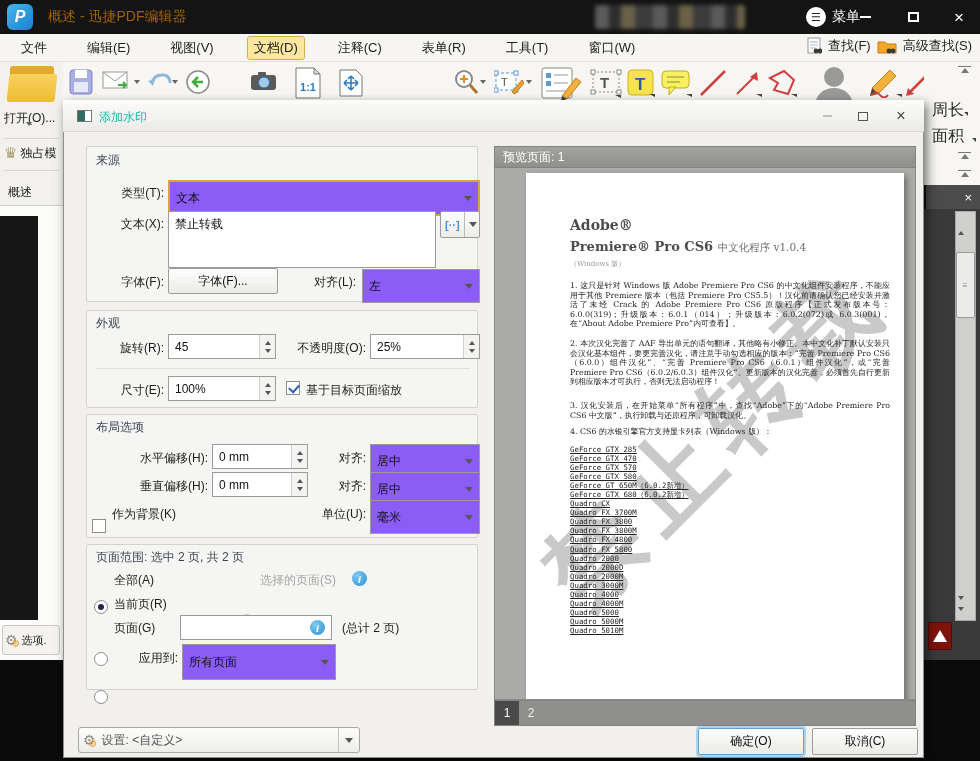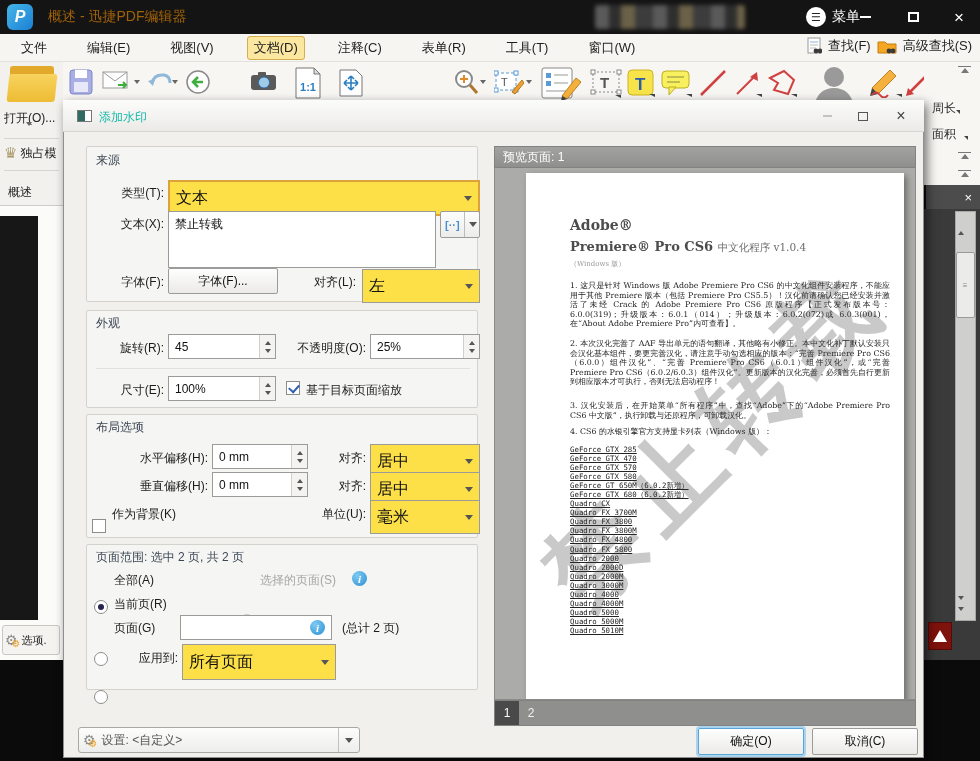--- a/index.html
+++ b/index.html
@@ -32,21 +32,21 @@
   .findwrap { position:absolute; right:8px; top:3px; display:flex; align-items:center; gap:6px; font-size:13px; color:#1e1e1e; }
 
   
   .toolbar { left:0; top:62px; width:980px; height:44px; background:#f7f6f3; border-bottom:1px solid #e0ded9; }
   .tbi { position:absolute; display:flex; align-items:center; justify-content:center; }
   .dd { width:0;height:0;border-left:3.5px solid transparent;border-right:3.5px solid transparent;border-top:4px solid #666; }
   .zoombox { left:368px; top:71px; width:76px; height:22px; background:#fff; border:1px solid #a8a8a8;
              display:flex; align-items:center; font-size:12px; color:#222; padding:0 5px; }
   .zoombox .arr { margin-left:auto; }
   .handbtn { left:214px; top:64px; width:30px; height:38px; background:#fbe9ab; border:1px solid #d6b457; border-radius:4px; }
-  .mlabel { font-size:12px; color:#2a2a2a; }
+  .mlabel { font-size:16px; color:#2a2a2a; }
   .cornr { width:0;height:0;border-left:4px solid transparent;border-top:4px solid #444; transform:translateY(3px);}
 
   
   .chev { width:13px; height:8px; }
   .chev i { display:block; border-top:1.5px solid #777; width:13px; }
   .chev b { display:block; margin:1px auto 0; width:0;height:0; border-left:4.5px solid transparent; border-right:4.5px solid transparent; border-bottom:5px solid #777;}
   .paneltab { left:926px; top:185px; width:54px; height:24px; background:#4c4c4c; display:flex; align-items:center; justify-content:flex-end; padding-right:8px;}
   .docarea { left:924px; top:209px; width:56px; height:451px; background:#3a3a3a; }
   .scrolltrack { left:955px; top:211px; width:21px; height:410px; background:#cfcfcd; border:1px solid #a8a8a8; }
   .scrollthumb { left:956px; top:252px; width:19px; height:66px; background:#ebebe9; border:1px solid #9a9a9a; border-radius:2px;
@@ -78,21 +78,21 @@
   .dmin { width:9px; border-top:2px solid #c2c2c0; }
   .dmax { width:10px; height:9px; border:1.5px solid #555; }
   .dclose { font-size:16px; color:#444; line-height:1; }
 
   .gbox { border:1px solid #d4d2cd; background:rgba(253,253,252,0.4); border-radius:2px; }
   .gtitle { font-size:12px; color:#3d4754; }
   .lbl { font-size:12px; color:#1c1c1c; }
   .lbl.r { text-align:right; }
   .dis { color:#a6a6a6; }
 
-  .combo { background:#fde047; border:1px solid #9b9b99; display:flex; align-items:center; font-size:16px; color:#111; padding:16px 6px; }
+  .combo { background:#8b5cf6; border:1px solid #9b9b99; display:flex; align-items:center; font-size:12px; color:#111; padding:16px 6px; }
   .combo .arr { margin-left:auto; }
   .combo.hot { border:2px solid #dca33b; }
   .tri-dn { width:0;height:0;border-left:4px solid transparent;border-right:4px solid transparent;border-top:5px solid #555; }
   .spin { background:#fff; border:1px solid #9b9b99; display:flex; align-items:center; font-size:12px; color:#111; padding:0 0 0 6px; }
   .spinbtns { margin-left:auto; width:16px; align-self:stretch; display:flex; flex-direction:column; align-items:center; justify-content:center; gap:4px; border-left:1px solid #cfcfcd; background:#f4f3f1;}
   .tu { width:0;height:0;border-left:3.5px solid transparent;border-right:3.5px solid transparent;border-bottom:4.5px solid #555;}
   .td { width:0;height:0;border-left:3.5px solid transparent;border-right:3.5px solid transparent;border-top:4.5px solid #555;}
   .txtarea { background:#fff; border:1px solid #9b9b99; font-size:12px; color:#111; padding:4px 6px; }
   .pushbtn { background:linear-gradient(#fefefe,#ebeae7); border:1px solid #9b9b99; border-radius:2px; font-size:12px; color:#111;
              display:flex; align-items:center; justify-content:center; }

